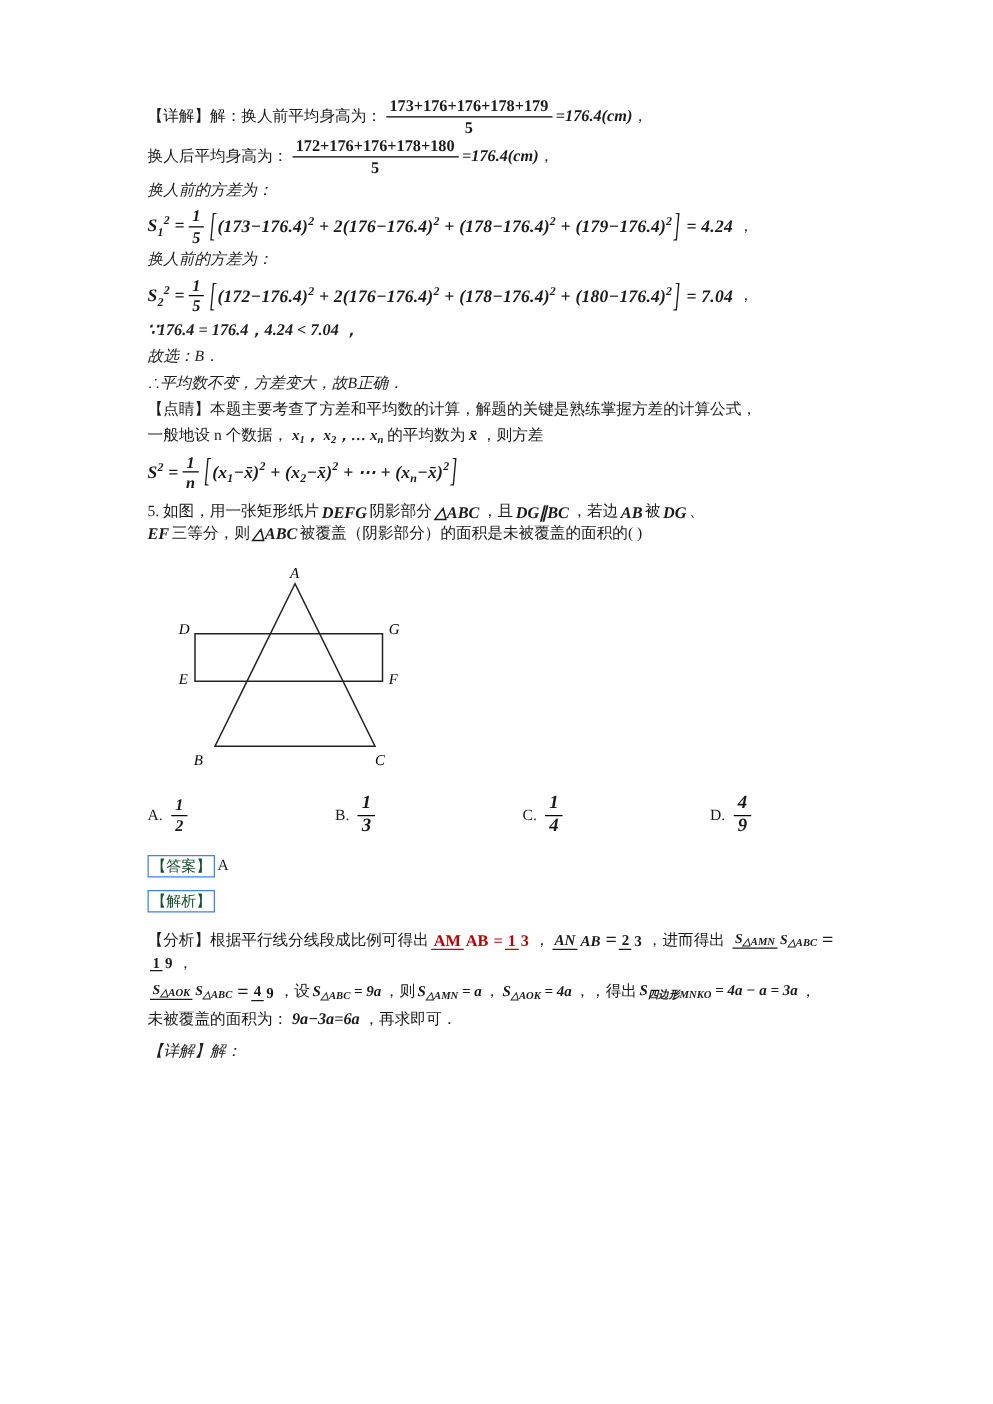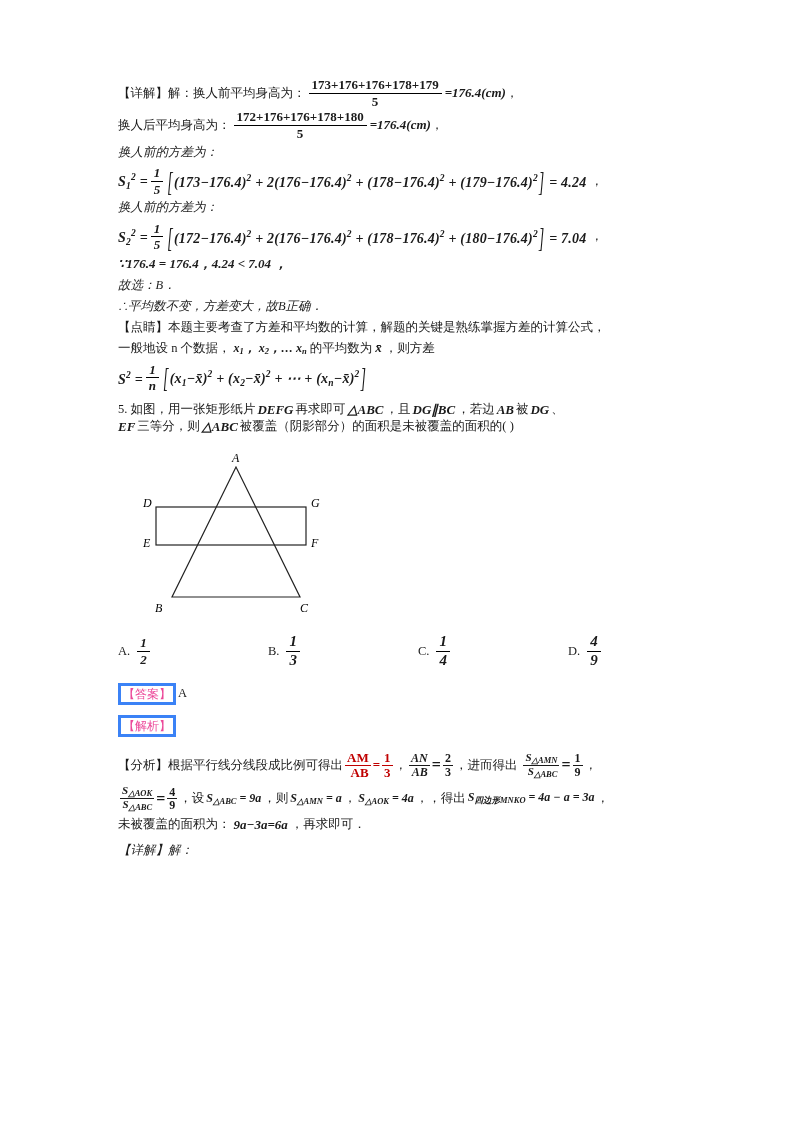--- a/index.html
+++ b/index.html
@@ -99,30 +99,29 @@
     margin-top: 10px;
     font-size: 12.5px;
   }
   .choice {
     display: flex;
     align-items: center;
   }
   .choice .tag { margin-right: 4px; }
   .tagbox {
     display: inline-block;
-    border: 3px solid #3b82f6;
-    color: #ec4899;
+    border: 1px solid #3b82f6;
+    color: #14532d;
     padding: 0 2px;
     font-size: 12px;
     line-height: 1.35;
   }
   .inline-frac-text {
     display: inline-flex;
-    flex-direction: column;
-    align-items: flex-end;
+    align-items: center;
     vertical-align: middle;
     line-height: 1.05;
     margin: 0 2px;
     font-size: 11.5px;
   }
   .inline-frac-text .num { border-bottom: 1.2px solid currentColor; padding: 0 2px; }
   .inline-frac-text .den { padding: 0 2px; }
   .redtxt { color: #c00000; }
   .ssub { font-size: 8.5px; vertical-align: -0.25em; }
 </style>
@@ -206,21 +205,21 @@
       </span>
       <span class="eqline">
         <span class="bracket">[</span>(x<span class="sub">1</span>−x̄)<span class="sup">2</span> + (x<span class="sub">2</span>−x̄)<span class="sup">2</span> + ⋯ + (x<span class="sub">n</span>−x̄)<span class="sup">2</span><span class="bracket">]</span>
       </span>
     </div>
 
     <div class="row-base" style="margin-top:8px">
       <span class="label" style="margin-right:3px">5.</span>
       <span class="label">如图，用一张矩形纸片</span>
       <span class="label math" style="font-size:13px;margin:0 2px">DEFG</span>
-      <span class="label">再求即可</span>
+      <span class="label">阴影部分</span>
       <span class="label math" style="font-size:13px;margin:0 2px">△ABC</span>
       <span class="label">，且</span>
       <span class="label math" style="font-size:13px;margin:0 2px">DG∥BC</span>
       <span class="label">，若边</span>
       <span class="label math" style="font-size:13px;margin:0 2px">AB</span>
       <span class="label">被</span>
       <span class="label math" style="font-size:13px;margin:0 2px">DG</span>
       <span class="label">、</span>
     </div>
     <div class="row-base">

